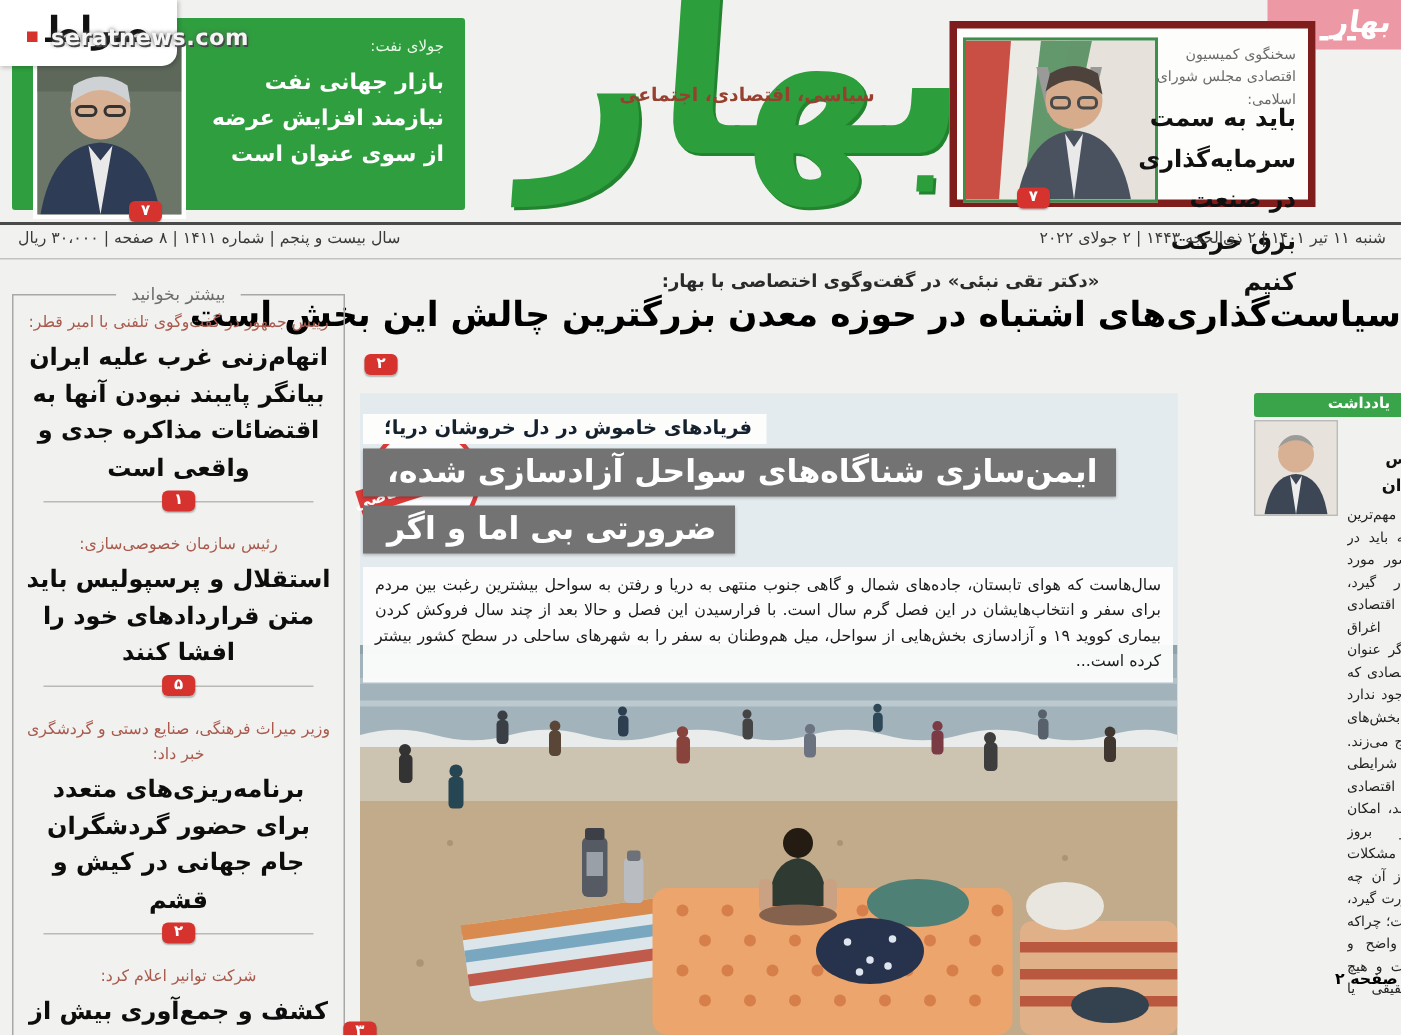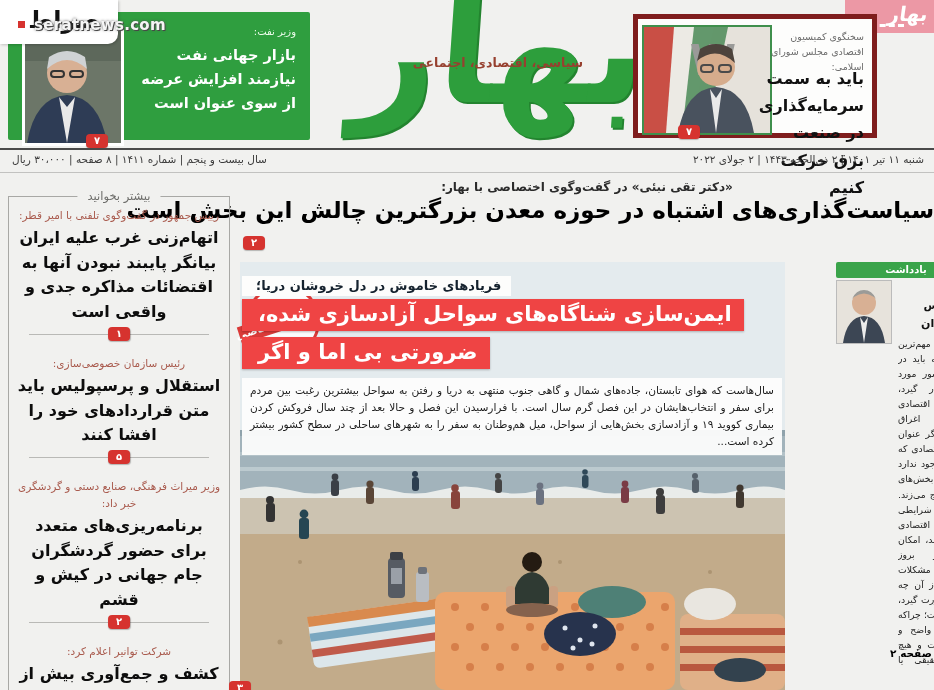--- a/index.html
+++ b/index.html
@@ -120,21 +120,21 @@
   }
   #feature-stamp .ribbon {
     position:absolute; top:26px; right:-12px; left:-12px; background:#da3a38; color:#fff;
     font-size:11px; font-weight:bold; text-align:center; padding:2px 0; white-space:nowrap;
   }
   #feature-kicker {
     position:absolute; left:2px; top:14px; background:#fdfdfc; color:#15222e;
     font-weight:bold; font-size:13px; padding:2px 10px 3px 14px;
   }
   .feature-redline {
-    position:absolute; left:2px; background:#ef4444; color:#fff; font-weight:bold;
+    position:absolute; left:2px; background:#737373; color:#fff; font-weight:bold;
     text-align:left; padding:3px 12px 5px 16px; letter-spacing:-.3px;
     box-shadow:0 1px 2px rgba(0,0,0,.25);
   }
   #feature-h1 { top:37px; font-size:21px; }
   #feature-h2 { top:75px; font-size:21px; }
   #feature-lede {
     position:absolute; left:2px; right:3px; top:116px; background:rgba(253,253,252,.95);
     color:#1c1c1c; font-size:10.6px; line-height:1.62; text-align:justify; padding:4px 8px;
   }
   #feature-badge { position:absolute; right:534px; left:5px; bottom:-5px; }
@@ -171,21 +171,21 @@
         <rect width="108" height="112" fill="#6c7668"></rect>
         <rect x="0" y="0" width="108" height="30" fill="#5d685b"></rect>
         <circle cx="54" cy="42" r="20" fill="#d8b094"></circle>
         <path d="M34 38 q20 -18 40 0 l-2 -12 q-18 -12 -36 0 z" fill="#cfd2d4"></path>
         <rect x="38" y="40" width="13" height="6" rx="3" fill="none" stroke="#333" stroke-width="2"></rect>
         <rect x="57" y="40" width="13" height="6" rx="3" fill="none" stroke="#333" stroke-width="2"></rect>
         <path d="M14 112 q8 -46 40 -48 q32 2 40 48 z" fill="#2e3c55"></path>
         <path d="M46 66 l8 10 l8 -10 l-8 46 z" fill="#e9e9e9"></path>
       </svg>
     </div>
-    <div class="kicker">وزیر نفت:</div>
+    <div class="kicker">جولای نفت:</div>
     <div class="headline">بازار جهانی نفت نیازمند افزایش عرضه از سوی عنوان است</div>
     <span class="badge">۷</span>
   </div>
 
   <div class="abs" id="watermark-box">
     <span class="serat">صراط</span><span class="dot"></span>
   </div>
   <div class="abs" id="watermark-url">seratnews.com</div>
 
   <div class="abs" id="logo">بهار</div>

